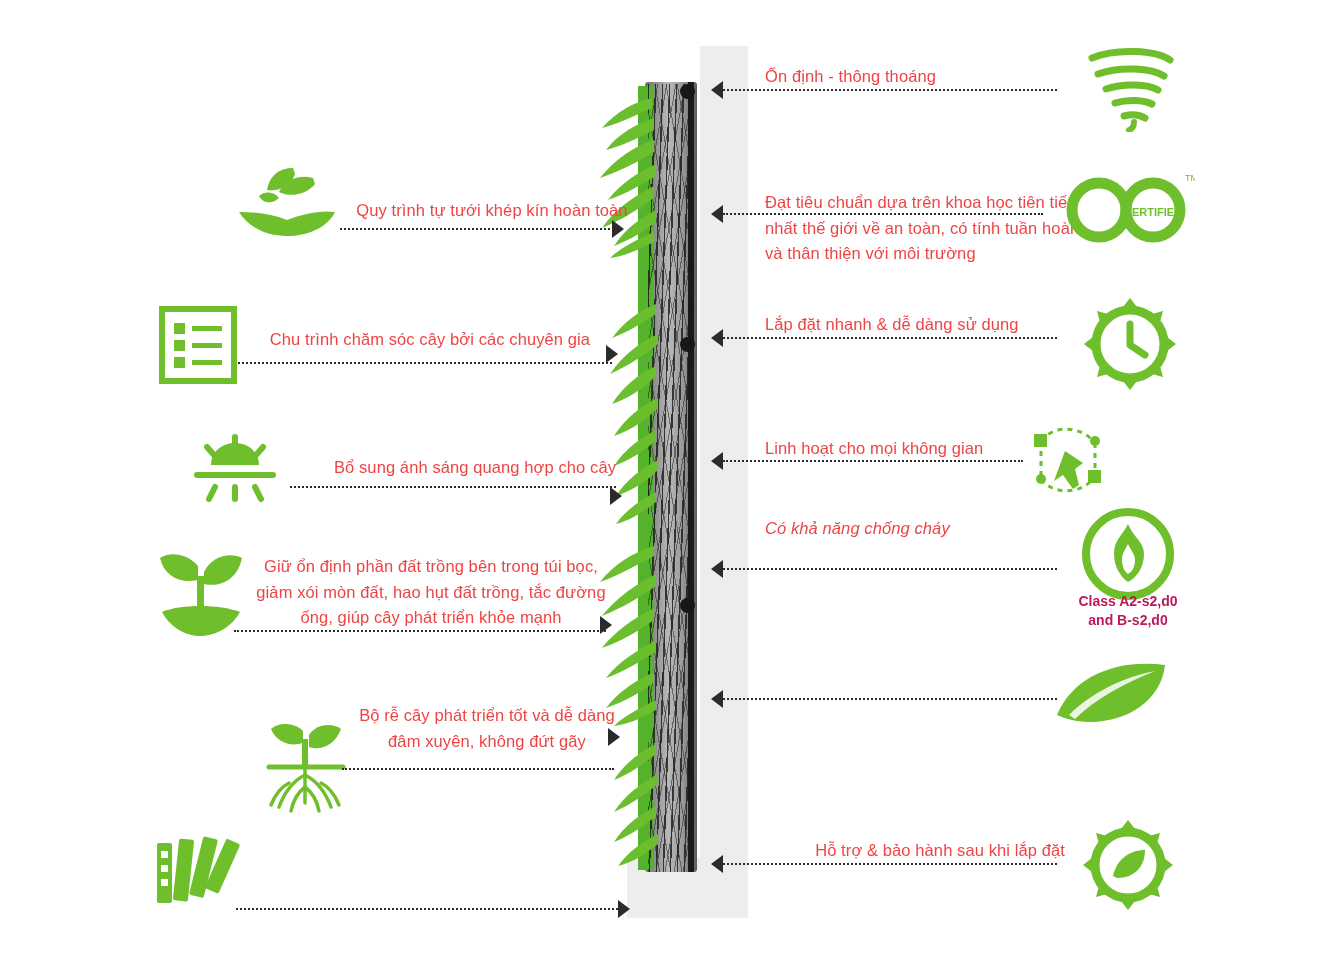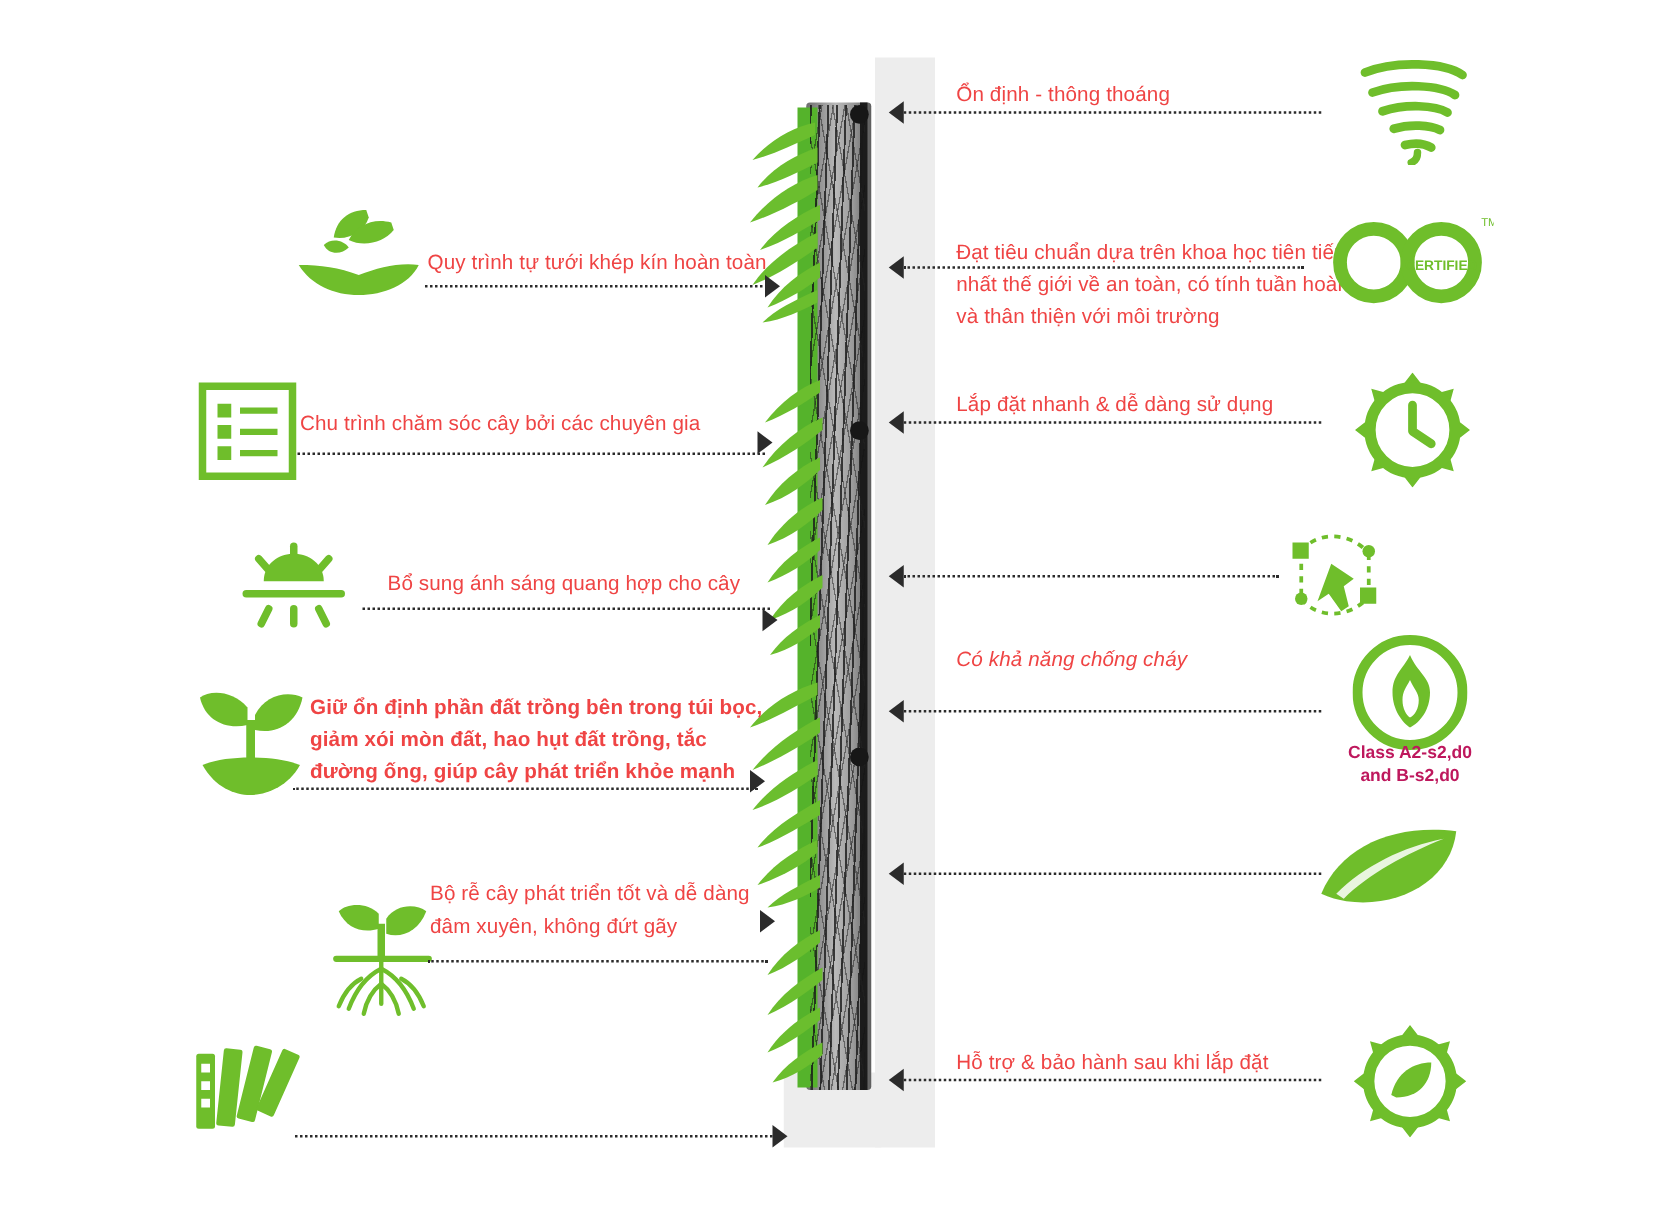--- a/index.html
+++ b/index.html
@@ -83,21 +83,21 @@
     border-left: 12px solid #2b2b2b;
   }
   .label {
     font-size: 16.5px;
     color: #ef4444;
     line-height: 1.55;
     letter-spacing: 0.1px;
     white-space: pre-line;
   }
   .label.right { text-align: left; }
-  .label.left  { text-align: left; }
+  .label.left  { text-align: center; }
   .sub-label {
     font-size: 14px;
     font-weight: bold;
     color: #be185d;
     text-align: center;
     line-height: 1.35;
     white-space: pre-line;
   }
   .icon-box {
     display: flex;
@@ -208,20 +208,21 @@
     <svg width="92" height="92" viewBox="0 0 92 92">
       <path fill="#6fbe2b" d="M46 0 l7 9 h-14 z M46 92 l7 -9 h-14 z M0 46 l9 -7 v14 z M92 46 l-9 -7 v14 z
         M13 13 l11 3 -8 8 z M79 13 l-3 11 -8 -8 z M13 79 l3 -11 8 8 z M79 79 l-11 -3 8 -8 z"></path>
       <circle cx="46" cy="46" r="34" fill="none" stroke="#6fbe2b" stroke-width="9"></circle>
       <path d="M46 26 v21 l15 10" fill="none" stroke="#6fbe2b" stroke-width="7" stroke-linecap="round" stroke-linejoin="round"></path>
     </svg>
   </div>
 
   <div class="abs arrow-left" style="left:711px; top:452px;"></div>
   <div class="abs row-line" style="left:723px; top:460px; width:300px;"></div>
+  <div class="abs label right" style="left:765px; top:436px; width:280px;">Linh hoạt cho mọi không gian</div>
   <div class="abs icon-box" style="left:1018px; top:414px; width:100px; height:92px;">
     <svg width="86" height="86" viewBox="0 0 86 86">
       <g stroke="#6fbe2b" stroke-width="3" fill="none" stroke-dasharray="5 5">
         <path d="M16 24 C30 6 58 10 70 26"></path>
         <path d="M16 62 C30 80 58 76 70 60"></path>
         <path d="M16 24 L16 62"></path>
         <path d="M70 26 L70 60"></path>
       </g>
       <g fill="#6fbe2b">
         <rect x="9" y="17" width="13" height="13"></rect>
@@ -250,21 +251,21 @@
   <div class="abs row-line" style="left:723px; top:698px; width:334px;"></div>
   <div class="abs icon-box" style="left:1046px; top:654px; width:130px; height:80px;">
     <svg width="120" height="70" viewBox="0 0 120 70">
       <path fill="#6fbe2b" d="M6 56 C22 18 64 0 114 6 C110 44 70 68 26 62 C20 61 12 59 6 56 Z"></path>
       <path fill="#ffffff" d="M18 56 C40 34 72 18 104 12 C74 24 44 40 24 60 Z" opacity="0.85"></path>
     </svg>
   </div>
 
   <div class="abs arrow-left" style="left:711px; top:855px;"></div>
   <div class="abs row-line" style="left:723px; top:863px; width:334px;"></div>
-  <div class="abs label right" style="left:765px; top:838px; width:300px;">Hỗ trợ &amp; bảo hành sau khi lắp đặt</div>
+  <div class="abs label right" style="left:765px; top:838px; width:300px;text-align:right;">Hỗ trợ &amp; bảo hành sau khi lắp đặt</div>
   <div class="abs icon-box" style="left:1078px; top:818px; width:100px; height:94px;">
     <svg width="90" height="90" viewBox="0 0 90 90">
       <path fill="#6fbe2b" d="M45 0 l7 9 h-14 z M45 90 l7 -9 h-14 z M0 45 l9 -7 v14 z M90 45 l-9 -7 v14 z
         M13 13 l11 3 -8 8 z M77 13 l-3 11 -8 -8 z M13 77 l3 -11 8 8 z M77 77 l-11 -3 8 -8 z"></path>
       <circle cx="45" cy="45" r="33" fill="none" stroke="#6fbe2b" stroke-width="9"></circle>
       <path fill="#6fbe2b" d="M30 56 C34 38 48 30 62 30 C62 46 52 58 34 58 Z"></path>
     </svg>
   </div>
 
   <div class="abs icon-box" style="left:232px; top:160px; width:110px; height:82px;">
@@ -319,21 +320,21 @@
   <div class="abs icon-box" style="left:146px; top:542px; width:110px; height:104px;">
     <svg width="98" height="96" viewBox="0 0 98 96">
       <path fill="#6fbe2b" d="M46 20 C34 6 16 6 8 12 C12 30 28 38 46 34 Z"></path>
       <path fill="#6fbe2b" d="M52 26 C60 10 78 6 90 12 C86 32 70 42 52 38 Z"></path>
       <rect x="45" y="30" width="7" height="34" fill="#6fbe2b"></rect>
       <path fill="#6fbe2b" d="M10 66 C28 58 68 58 88 66 C78 84 60 90 48 90 C36 90 20 84 10 66 Z"></path>
     </svg>
   </div>
   <div class="abs row-line" style="left:234px; top:630px; width:372px;"></div>
   <div class="abs arrow-right" style="left:600px; top:616px;"></div>
-  <div class="abs label left" style="left:248px; top:554px; width:366px;font-weight:bold;">Giữ ổn định phần đất trồng bên trong túi bọc, giảm xói mòn đất, hao hụt đất trồng, tắc đường ống, giúp cây phát triển khỏe mạnh</div>
+  <div class="abs label left" style="left:248px; top:554px; width:366px;">Giữ ổn định phần đất trồng bên trong túi bọc, giảm xói mòn đất, hao hụt đất trồng, tắc đường ống, giúp cây phát triển khỏe mạnh</div>
 
   <div class="abs icon-box" style="left:250px; top:716px; width:110px; height:104px;">
     <svg width="100" height="98" viewBox="0 0 100 98">
       <path fill="#6fbe2b" d="M48 12 C38 2 22 4 16 10 C22 24 36 28 48 24 Z"></path>
       <path fill="#6fbe2b" d="M54 16 C62 4 78 4 86 10 C80 26 66 32 54 28 Z"></path>
       <rect x="47" y="20" width="6" height="28" fill="#6fbe2b"></rect>
       <g stroke="#6fbe2b" stroke-width="5" stroke-linecap="round">
         <path d="M14 48 h74"></path>
       </g>
       <g stroke="#6fbe2b" stroke-width="3.5" fill="none" stroke-linecap="round">

